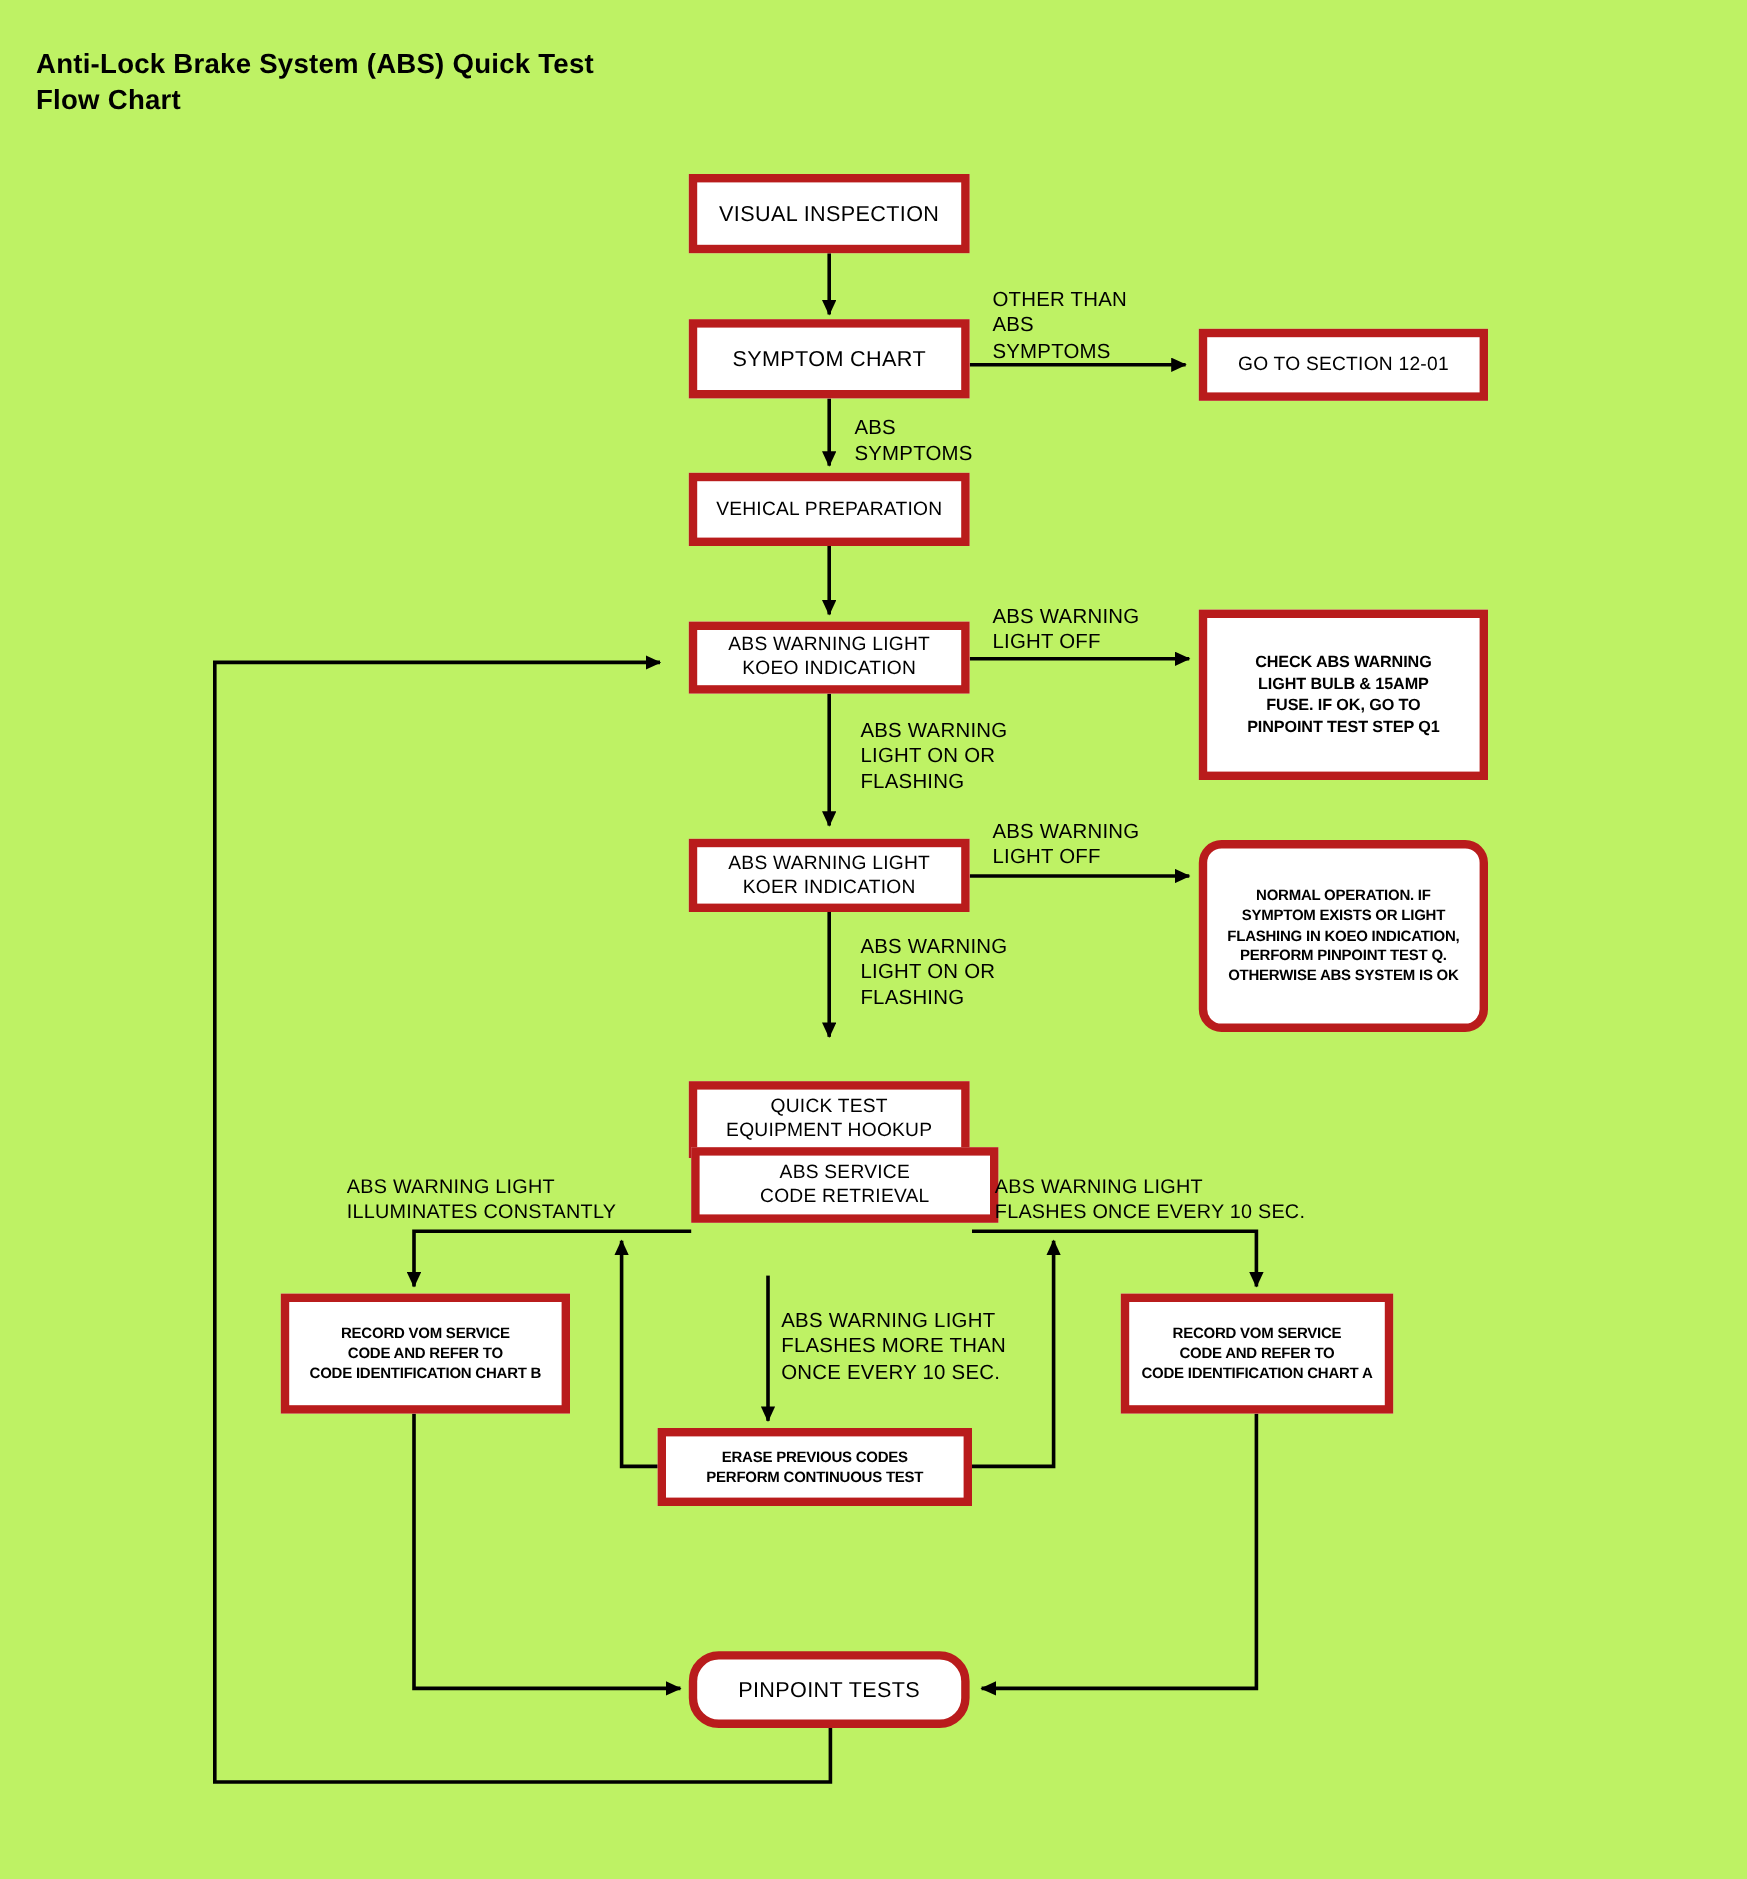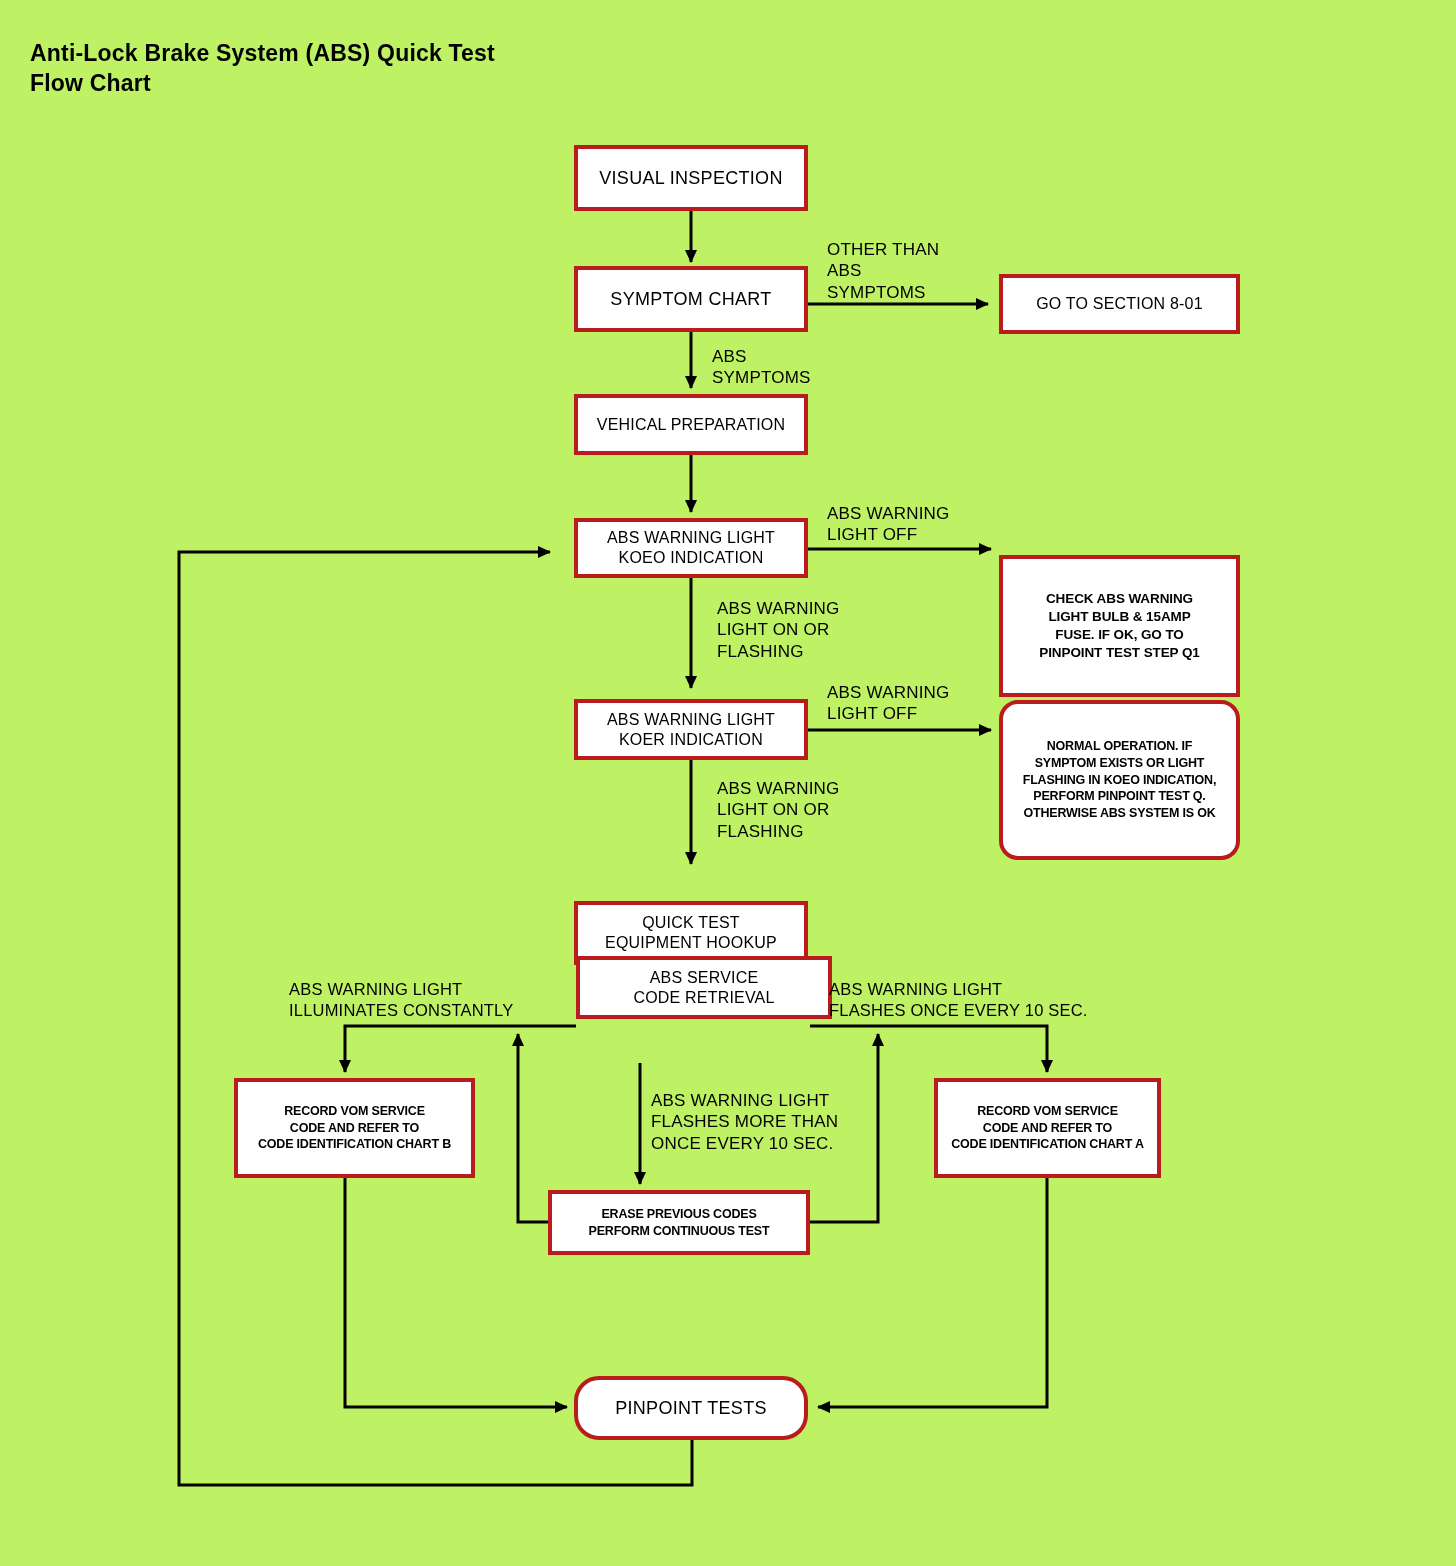--- a/index.html
+++ b/index.html
@@ -1,20 +1,20 @@
 <!DOCTYPE html>
 <html><head>
 <meta charset="utf-8">
 <style>
   html,body{margin:0;padding:0;background:#ffffff;}
   body{width:1456px;height:1566px;position:relative;font-family:"Liberation Sans",sans-serif;color:#000;}
   #stage{position:relative;width:1456px;height:1566px;overflow:hidden;background:#bef264;}
   #title{position:absolute;left:30px;top:38px;font-size:23px;font-weight:bold;line-height:1.32;letter-spacing:.2px;white-space:pre-line;}
   svg#wires{position:absolute;left:0;top:0;width:1456px;height:1566px;}
-  .node{position:absolute;box-sizing:border-box;border:4px solid #b91c1c;background:#fff;
+  .node{position:absolute;box-sizing:border-box;border:7px solid #b91c1c;background:#fff;
         display:flex;align-items:center;justify-content:center;text-align:center;}
   .node span{display:block;line-height:1.25;white-space:pre-line;}
   .t-big span{font-size:18px;letter-spacing:.3px;}
   .t-mid span{font-size:16px;letter-spacing:.2px;}
   .t-cond span{font-size:13.5px;font-weight:bold;letter-spacing:-0.1px;line-height:1.35;}
   .t-cond2 span{font-size:12.5px;font-weight:bold;letter-spacing:-0.2px;line-height:1.35;}
   .lbl{position:absolute;font-size:17px;line-height:1.25;white-space:pre-line;letter-spacing:.2px;}
   .lbl.sm{font-size:16.5px;}
 </style>
 </head>
@@ -71,33 +71,33 @@
 
   <div class="node t-big" style="left:574px;top:145px;width:234px;height:66px;">
     <span>VISUAL INSPECTION</span>
   </div>
 
   <div class="node t-big" style="left:574px;top:266px;width:234px;height:66px;">
     <span>SYMPTOM CHART</span>
   </div>
 
   <div class="node t-mid" style="left:999px;top:274px;width:241px;height:60px;">
-    <span>GO TO SECTION 8-01</span>
+    <span>GO TO SECTION 12-01</span>
   </div>
 
   <div class="node t-mid" style="left:574px;top:394px;width:234px;height:61px;">
     <span>VEHICAL PREPARATION</span>
   </div>
 
   <div class="node t-mid" style="left:574px;top:518px;width:234px;height:60px;">
     <span>ABS WARNING LIGHT
 KOEO INDICATION</span>
   </div>
 
-  <div class="node t-cond" style="left:999px;top:508px;width:241px;height:142px;margin-top:47px;">
+  <div class="node t-cond" style="left:999px;top:508px;width:241px;height:142px;">
     <span>CHECK ABS WARNING
 LIGHT BULB &amp; 15AMP
 FUSE. IF OK, GO TO
 PINPOINT TEST STEP Q1</span>
   </div>
 
   <div class="node t-mid" style="left:574px;top:699px;width:234px;height:61px;">
     <span>ABS WARNING LIGHT
 KOER INDICATION</span>
   </div>

